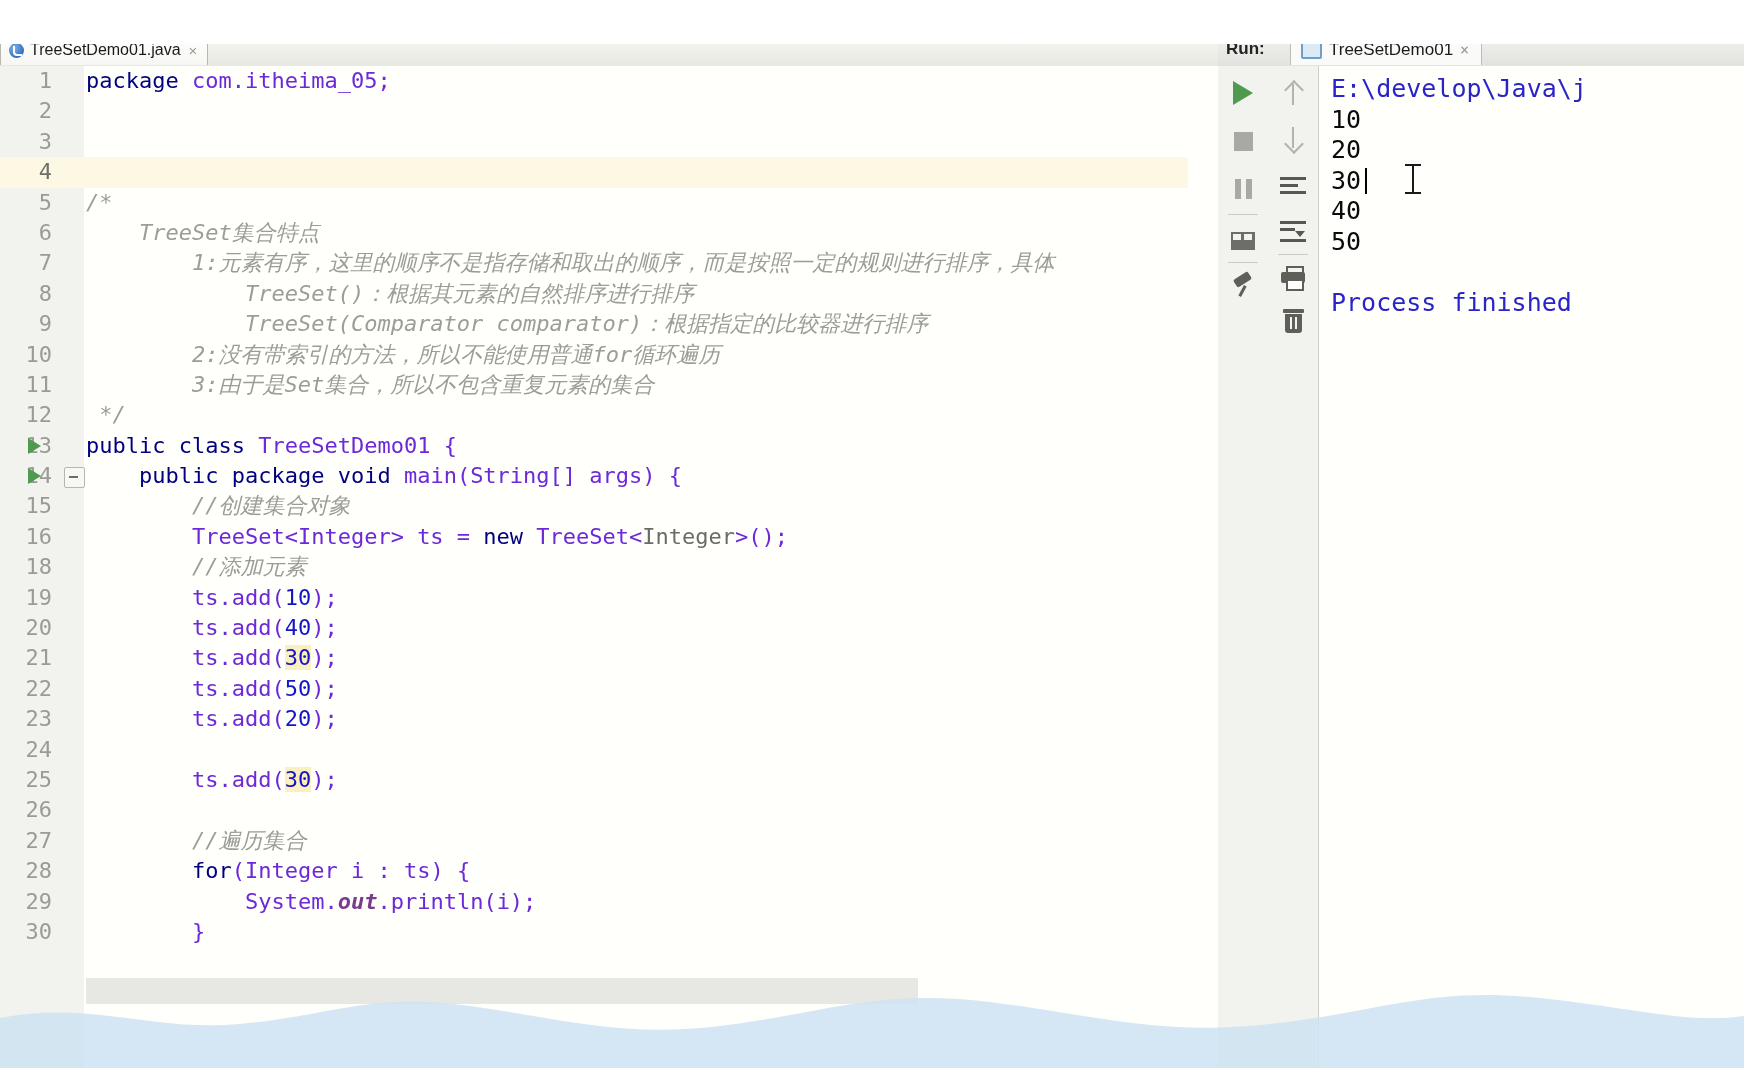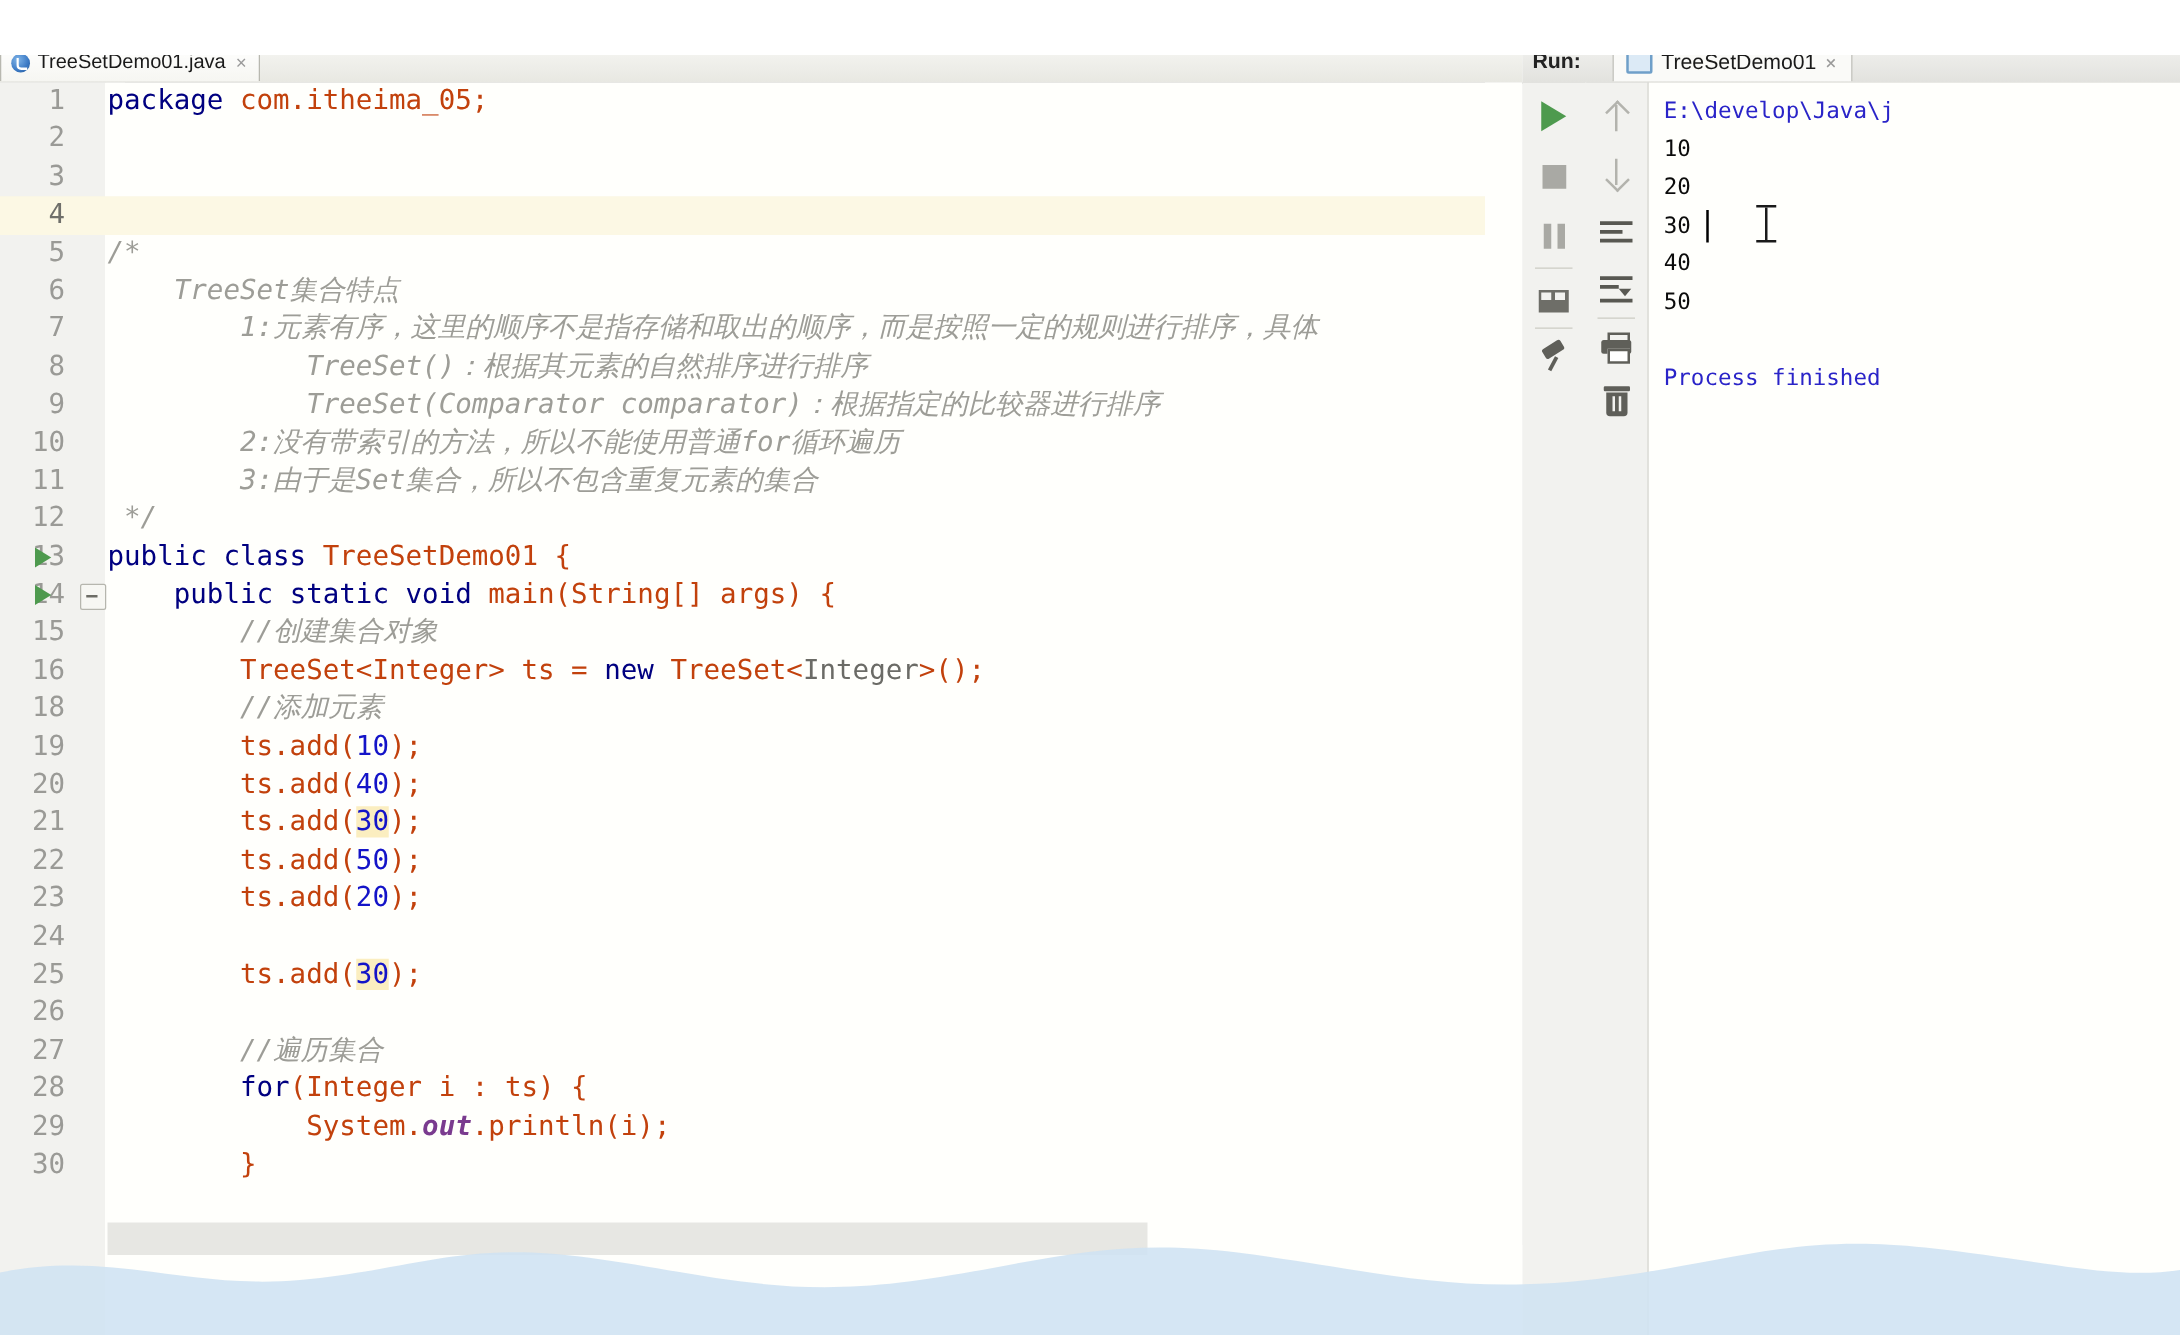--- a/index.html
+++ b/index.html
@@ -77,21 +77,21 @@
     position:absolute;left:86px;top:0;
     font-family:"DejaVu Sans Mono","Liberation Mono",monospace;
     font-size:22px;color:#0b0b0b;z-index:2;letter-spacing:0px;
   }
   .kw{color:#000080;font-weight:normal;}
   .num{color:#1414c8;}
   .hl{background:#fbeec0;}
   .cmt{color:#9d9d97;font-style:italic;}
   .cls{color:#6b6b66;}
   .fld{color:#7a3b8f;font-style:italic;font-weight:bold;}
-  .blk{color:#c2410c;}
+  .blk{color:#6d28d9;}
 
   .runmark{
     position:absolute;left:28px;top:7px;width:0;height:0;z-index:3;
     border-left:13px solid #4e9a4e;
     border-top:8px solid transparent;border-bottom:8px solid transparent;
   }
   .foldmark{
     position:absolute;left:64px;top:6px;width:19px;height:19px;z-index:3;
     border:1px solid #b6b6ae;background:#f7f7f3;border-radius:2px;
   }
@@ -184,21 +184,21 @@
   .ic-trash .can:before,.ic-trash .can:after{content:"";position:absolute;top:3px;width:2px;height:12px;background:#f2f2ef;}
   .ic-trash .can:before{left:5px;} .ic-trash .can:after{right:5px;}
 
   .console{
     position:absolute;left:101px;top:22px;width:425px;height:1046px;
     background:#fffffc;overflow:hidden;
   }
   .cline{
     position:absolute;left:12px;white-space:pre;
     font-family:"DejaVu Sans Mono","Liberation Mono",monospace;
-    font-size:18px;line-height:30.5px;color:#0b0b0b;
+    font-size:25px;line-height:30.5px;color:#0b0b0b;
   }
   .cline.link{color:#2a24c8;}
   .caret{
     position:absolute;width:2px;height:26px;background:#000;
   }
   .mousecursor{
     position:absolute;width:16px;height:30px;
   }
   .mousecursor:before{
     content:"";position:absolute;left:7px;top:2px;width:2px;height:26px;background:#1a1a1a;
@@ -240,21 +240,21 @@
         <div class="line cur"><div class="hl-bg"></div><span class="lnum">4</span><span class="code"></span></div>
         <div class="line"><span class="lnum">5</span><span class="code"><span class="cmt">/*</span></span></div>
         <div class="line"><span class="lnum">6</span><span class="code"><span class="cmt">    TreeSet集合特点</span></span></div>
         <div class="line"><span class="lnum">7</span><span class="code"><span class="cmt">        1:元素有序，这里的顺序不是指存储和取出的顺序，而是按照一定的规则进行排序，具体</span></span></div>
         <div class="line"><span class="lnum">8</span><span class="code"><span class="cmt">            TreeSet()：根据其元素的自然排序进行排序</span></span></div>
         <div class="line"><span class="lnum">9</span><span class="code"><span class="cmt">            TreeSet(Comparator comparator)：根据指定的比较器进行排序</span></span></div>
         <div class="line"><span class="lnum">10</span><span class="code"><span class="cmt">        2:没有带索引的方法，所以不能使用普通for循环遍历</span></span></div>
         <div class="line"><span class="lnum">11</span><span class="code"><span class="cmt">        3:由于是Set集合，所以不包含重复元素的集合</span></span></div>
         <div class="line"><span class="lnum">12</span><span class="code"><span class="cmt"> */</span></span></div>
         <div class="line"><span class="lnum">13</span><span class="runmark"></span><span class="code"><span class="kw">public class</span><span class="blk"> TreeSetDemo01 {</span></span></div>
-        <div class="line"><span class="lnum">14</span><span class="runmark"></span><span class="foldmark"></span><span class="code"><span class="blk">    </span><span class="kw">public static void</span><span class="blk"> main(String[] args) {</span></span></div>
+        <div class="line"><span class="lnum">14</span><span class="runmark"></span><span class="foldmark"></span><span class="code"><span class="blk">    </span><span class="kw">public package void</span><span class="blk"> main(String[] args) {</span></span></div>
         <div class="line"><span class="lnum">15</span><span class="code"><span class="blk">        </span><span class="cmt">//创建集合对象</span></span></div>
         <div class="line"><span class="lnum">16</span><span class="code"><span class="blk">        TreeSet&lt;Integer&gt; ts = </span><span class="kw">new</span><span class="blk"> TreeSet&lt;</span><span class="cls">Integer</span><span class="blk">&gt;();</span></span></div>
         <div class="line"><span class="lnum">18</span><span class="code"><span class="blk">        </span><span class="cmt">//添加元素</span></span></div>
         <div class="line"><span class="lnum">19</span><span class="code"><span class="blk">        ts.add(</span><span class="num">10</span><span class="blk">);</span></span></div>
         <div class="line"><span class="lnum">20</span><span class="code"><span class="blk">        ts.add(</span><span class="num">40</span><span class="blk">);</span></span></div>
         <div class="line"><span class="lnum">21</span><span class="code"><span class="blk">        ts.add(</span><span class="num hl">30</span><span class="blk">);</span></span></div>
         <div class="line"><span class="lnum">22</span><span class="code"><span class="blk">        ts.add(</span><span class="num">50</span><span class="blk">);</span></span></div>
         <div class="line"><span class="lnum">23</span><span class="code"><span class="blk">        ts.add(</span><span class="num">20</span><span class="blk">);</span></span></div>
         <div class="line"><span class="lnum">24</span><span class="code"></span></div>
         <div class="line"><span class="lnum">25</span><span class="code"><span class="blk">        ts.add(</span><span class="num hl">30</span><span class="blk">);</span></span></div>

